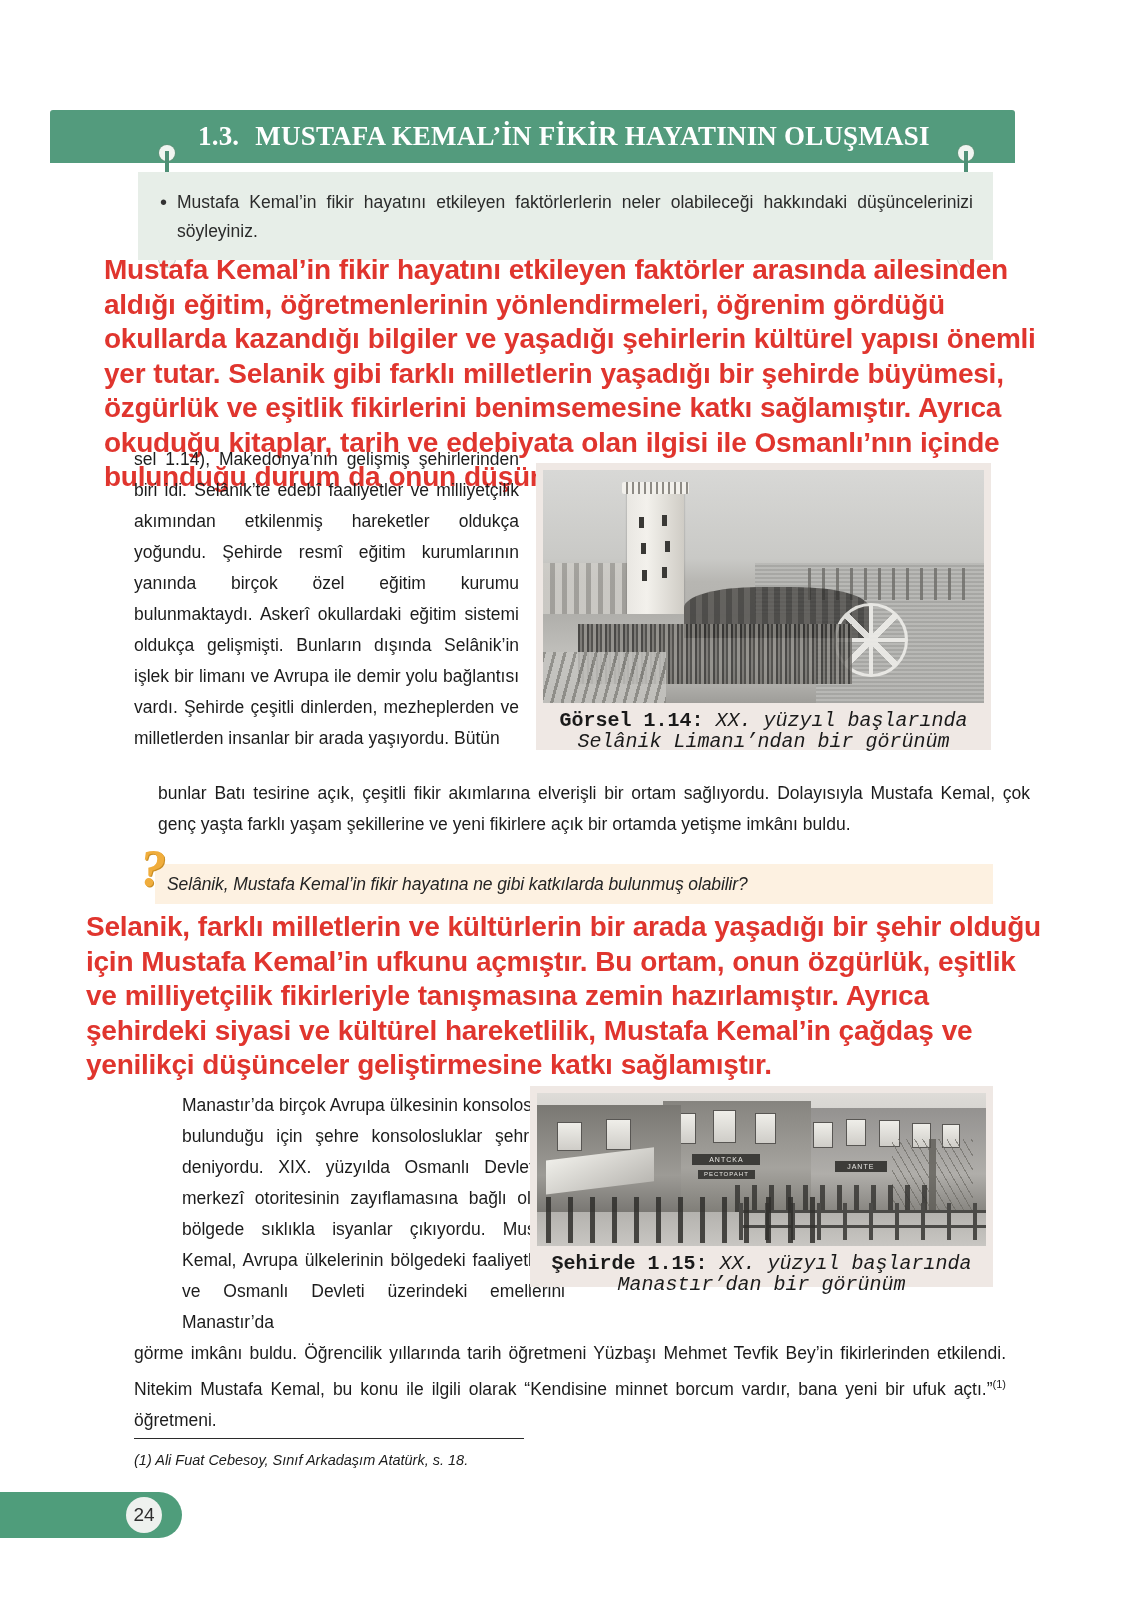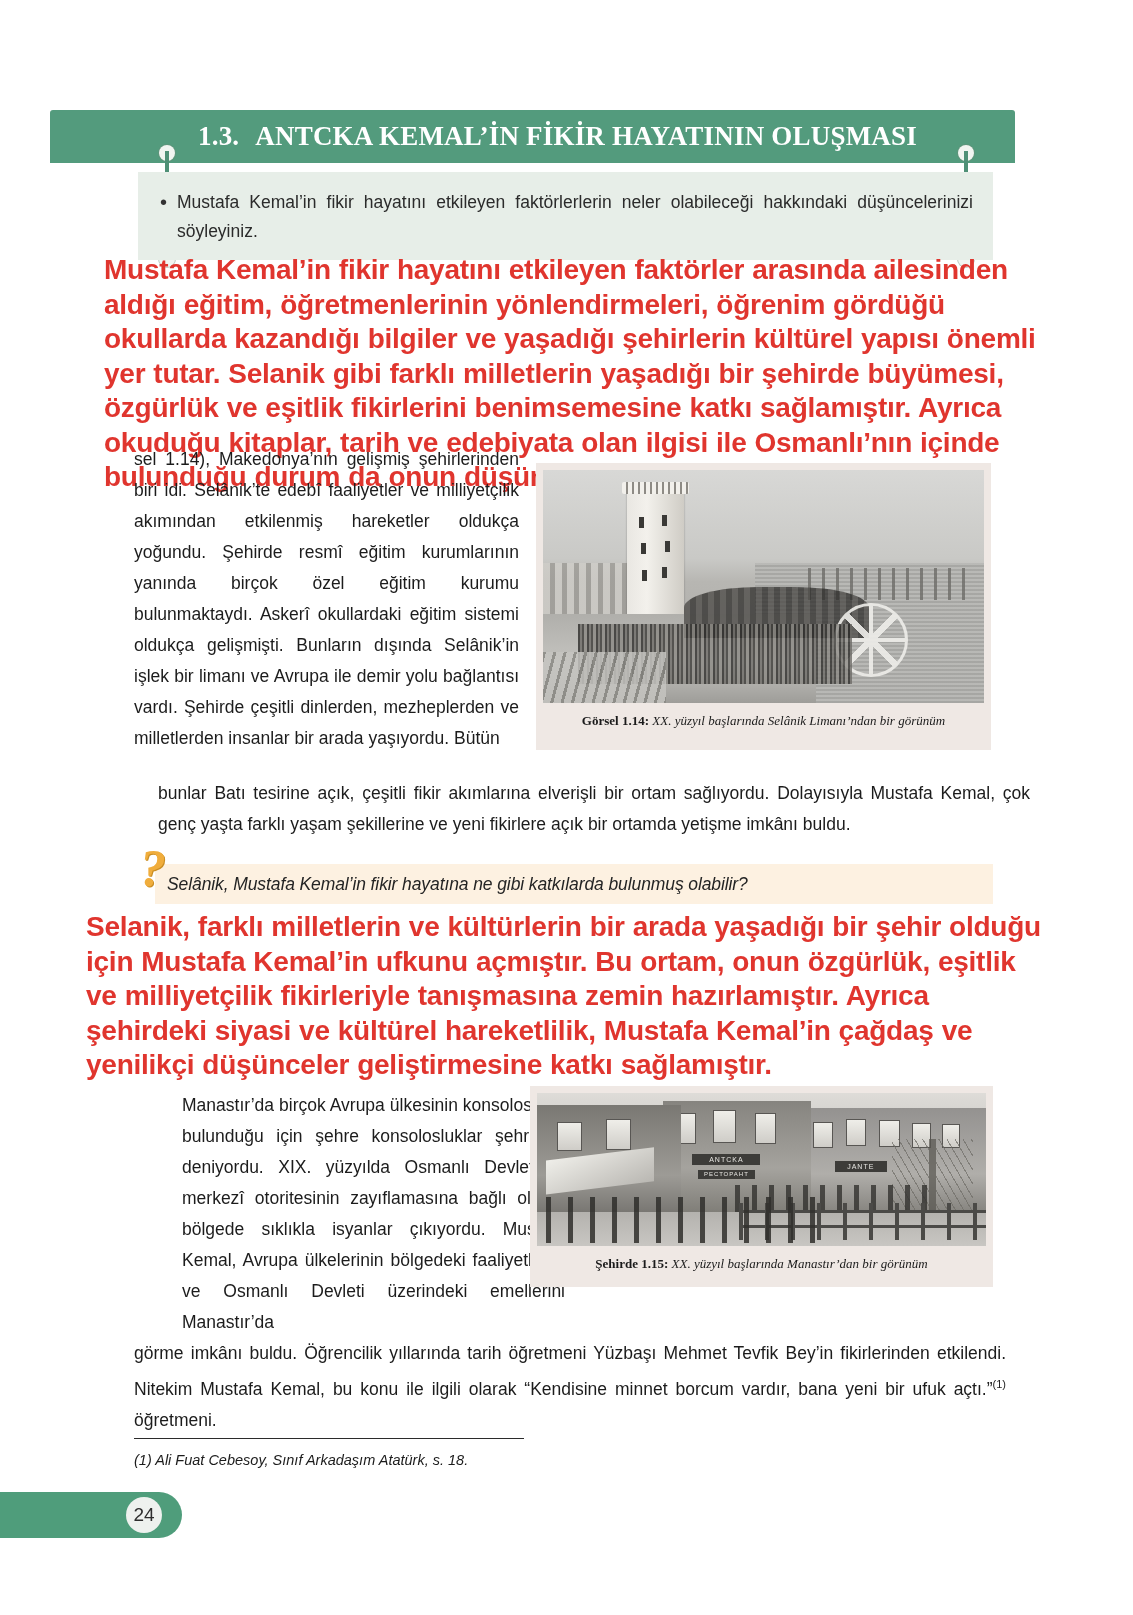--- a/index.html
+++ b/index.html
@@ -194,22 +194,22 @@
   .fig-photo {
     width: 100%;
     position: relative;
     overflow: hidden;
     background: #9a9a9a;
   }
   .fig-1 .fig-photo { height: 233px; }
   .fig-2 .fig-photo { height: 153px; }
 
   .fig-caption {
-    font-family: Liberation Serif, serif;
-    font-size: 13px;
+    font-family: Liberation Mono, monospace;
+    font-size: 20px;
     line-height: 21px;
     color: #1a1a1a;
     font-style: italic;
     text-align: center;
     padding: 7px 6px 7px 6px;
   }
   .fig-caption b {
     font-style: normal;
     font-weight: bold;
   }
@@ -438,21 +438,21 @@
   .sup { font-size: 11px; vertical-align: super; }
 </style>
 </head>
 <body>
 
 <div class="page">
 
   <div class="header-bar">
     <div class="header-inner">
       <span class="header-num">1.3.</span>
-      <span class="header-title">ANTCKA KEMAL’İN FİKİR HAYATININ OLUŞMASI</span>
+      <span class="header-title">MUSTAFA KEMAL’İN FİKİR HAYATININ OLUŞMASI</span>
     </div>
   </div>
 
   <div class="pin pin-left">
     <div class="head"></div>
     <div class="stem"></div>
     <div class="foot"></div>
   </div>
   <div class="pin pin-right">
     <div class="head"></div>

